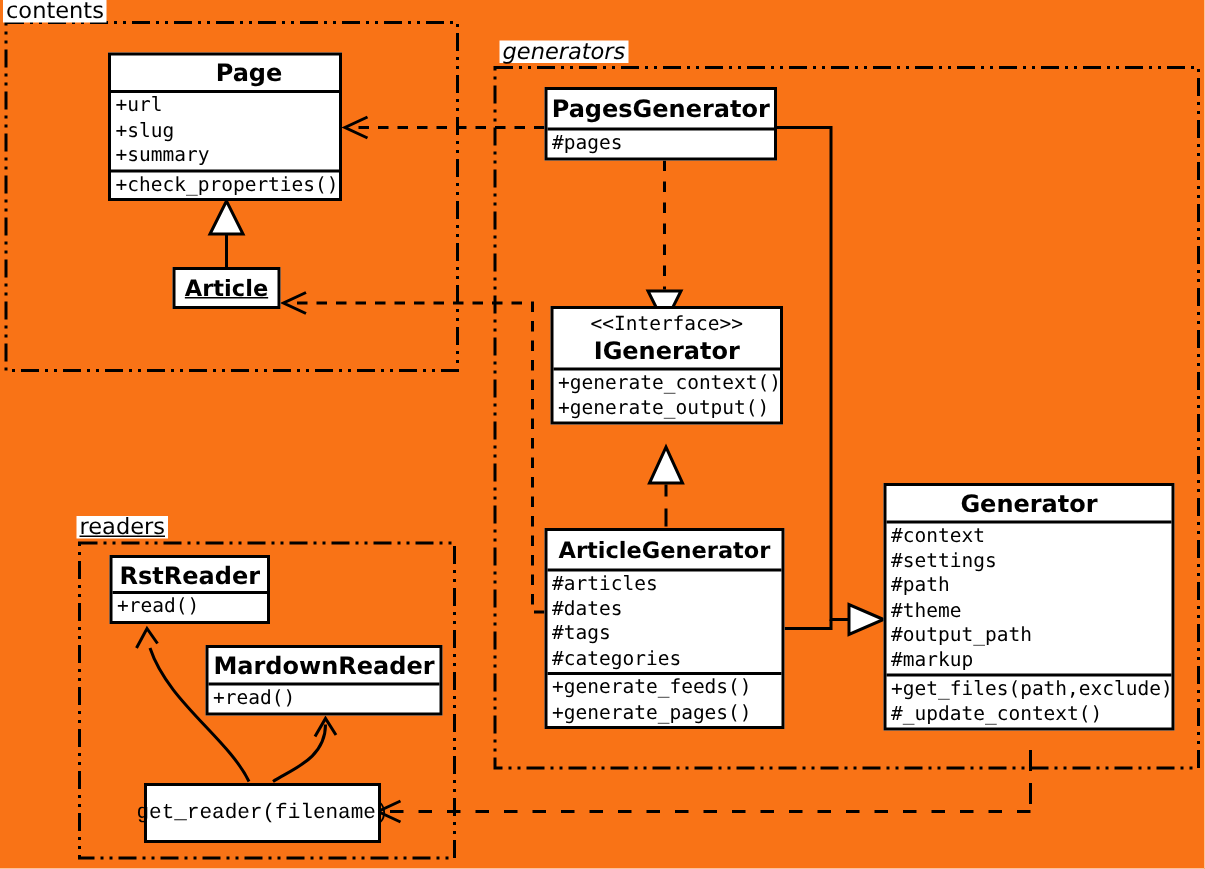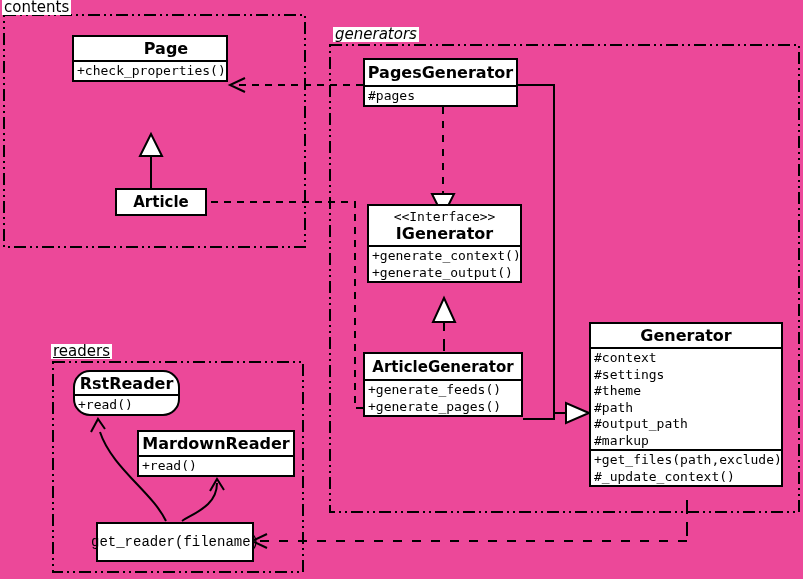--- a/index.html
+++ b/index.html
@@ -1,16 +1,16 @@
 <!DOCTYPE html>
 <html><head>
 <meta charset="utf-8">
 <style>
   html,body{margin:0;padding:0;background:#ffffff;}
-  #canvas{position:relative;width:803px;height:579px;background:#ec4899;overflow:hidden;
+  #canvas{position:relative;width:803px;height:579px;background:#f97316;overflow:hidden;
           font-family:"DejaVu Sans",sans-serif;color:#000;}
   #wires{position:absolute;left:0;top:0;z-index:1;}
   .pkg-label{position:absolute;z-index:2;font-size:15px;line-height:15px;background:#fff;padding:0 2px;}
   .uml-class{position:absolute;z-index:3;background:#fff;border:2px solid #000;box-sizing:border-box;}
   .uml-title{font-weight:bold;font-size:16px;text-align:center;display:flex;flex-direction:column;
              align-items:center;justify-content:center;white-space:nowrap;}
   .sec{border-top:2px solid #000;padding:1px 3px 0 3px;box-sizing:border-box;}
   .row{font-family:"DejaVu Sans Mono",monospace;font-size:13px;line-height:16.5px;white-space:nowrap;}
   .stereo{font-family:"DejaVu Sans Mono",monospace;font-size:13px;font-weight:normal;line-height:15px;}
   .plain-box{display:flex;align-items:center;justify-content:center;font-size:14px;}
@@ -74,25 +74,30 @@
     </g>
   </svg>
 
   <div class="pkg-label" style="left:2px;top:0px;">contents</div>
   <div class="pkg-label" style="left:333px;top:27px;font-style:italic;">generators</div>
   <div class="pkg-label" style="left:51px;top:344px;text-decoration:underline;">readers</div>
 
   <div class="uml-class" style="left:72px;top:35px;width:156px;">
     <div class="uml-title" style="height:23px;margin-left:32px;">Page</div>
     <div class="sec">
+      <div class="row">+url</div>
+      <div class="row">+slug</div>
+      <div class="row">+summary</div>
+    </div>
+    <div class="sec">
       <div class="row">+check_properties()</div>
     </div>
   </div>
 
-  <div class="uml-class" style="left:115px;top:188px;width:92px;">
+  <div class="uml-class" style="left:115px;top:178px;width:72px;text-decoration:underline;">
     <div class="uml-title" style="height:24px;font-size:15px;">Article</div>
   </div>
 
   <div class="uml-class" style="left:363px;top:58px;width:155px;">
     <div class="uml-title" style="height:25px;">PagesGenerator</div>
     <div class="sec">
       <div class="row">#pages</div>
     </div>
   </div>
 
@@ -103,42 +108,48 @@
     </div>
     <div class="sec">
       <div class="row">+generate_context()</div>
       <div class="row">+generate_output()</div>
     </div>
   </div>
 
   <div class="uml-class" style="left:363px;top:352px;width:160px;">
     <div class="uml-title" style="height:25px;font-size:15px;">ArticleGenerator</div>
     <div class="sec">
+      <div class="row">#articles</div>
+      <div class="row">#dates</div>
+      <div class="row">#tags</div>
+      <div class="row">#categories</div>
+    </div>
+    <div class="sec">
       <div class="row">+generate_feeds()</div>
       <div class="row">+generate_pages()</div>
     </div>
   </div>
 
   <div class="uml-class" style="left:589px;top:322px;width:194px;">
     <div class="uml-title" style="height:23px;">Generator</div>
     <div class="sec">
       <div class="row">#context</div>
       <div class="row">#settings</div>
+      <div class="row">#path</div>
       <div class="row">#theme</div>
-      <div class="row">#path</div>
       <div class="row">#output_path</div>
       <div class="row">#markup</div>
     </div>
     <div class="sec">
       <div class="row">+get_files(path,exclude)</div>
       <div class="row">#_update_context()</div>
     </div>
   </div>
 
-  <div class="uml-class" style="left:73px;top:370px;width:107px;border-radius:17px;">
+  <div class="uml-class" style="left:73px;top:370px;width:107px;">
     <div class="uml-title" style="height:22px;">RstReader</div>
     <div class="sec">
       <div class="row">+read()</div>
     </div>
   </div>
 
   <div class="uml-class" style="left:137px;top:430px;width:158px;">
     <div class="uml-title" style="height:23px;">MardownReader</div>
     <div class="sec">
       <div class="row">+read()</div>

